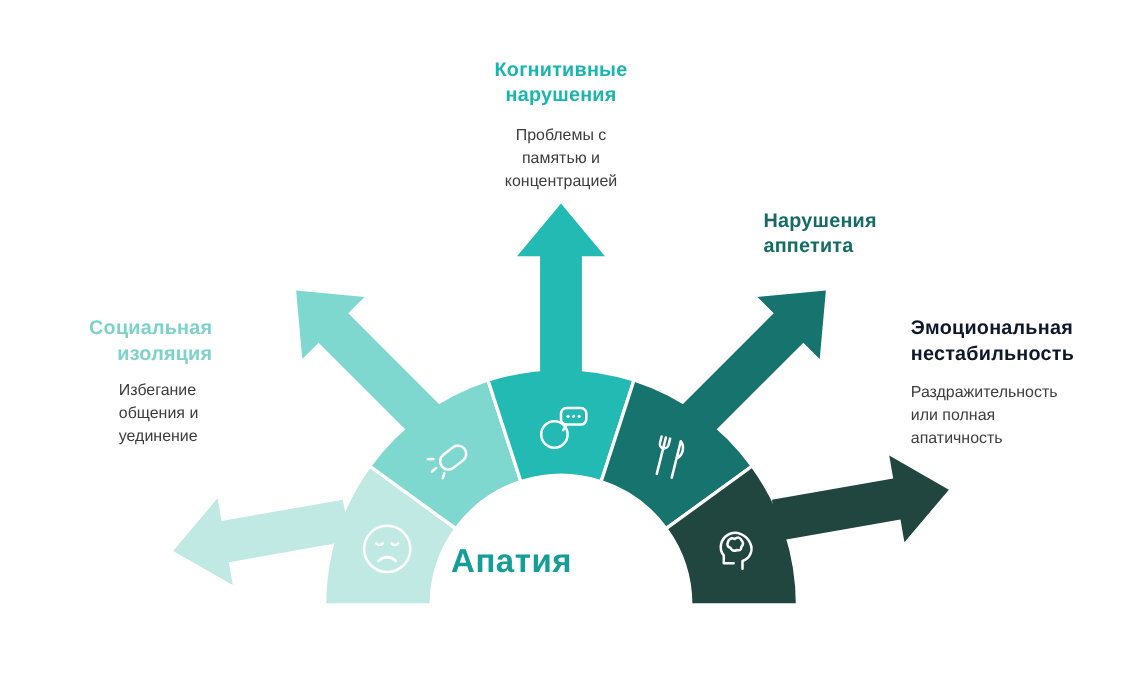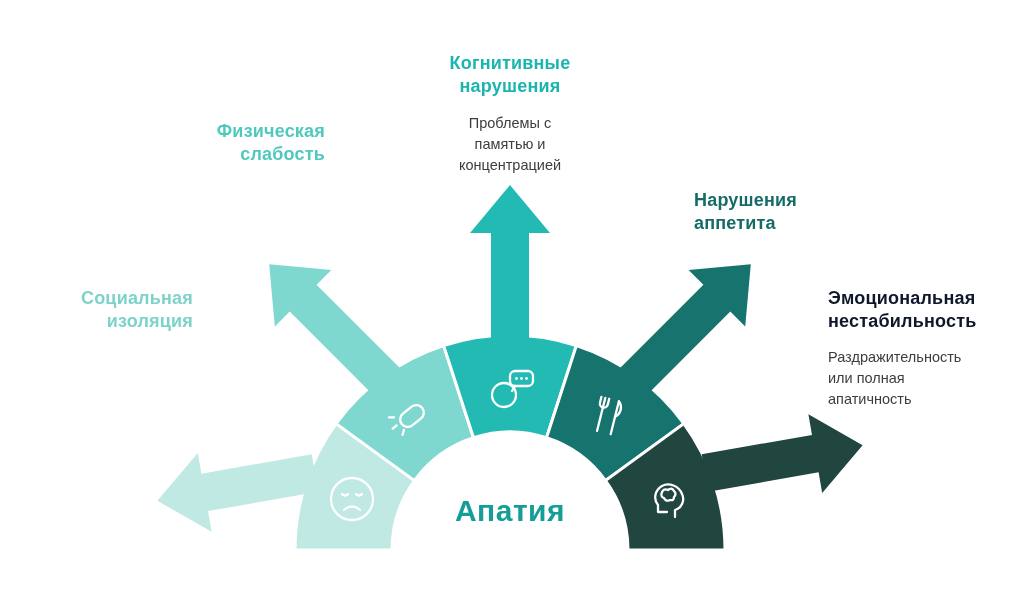--- a/index.html
+++ b/index.html
@@ -11,21 +11,21 @@
     overflow: hidden;
     font-family: "Liberation Sans", "DejaVu Sans", sans-serif;
   }
   .canvas > svg { position: absolute; left: 0; top: 0; }
   .label { position: absolute; }
   .sym-title { font-weight: 700; font-size: 18px; line-height: 1.27; letter-spacing: .2px; }
   .sym-desc  { font-size: 14.5px; line-height: 1.45; color: #3d3d3d; }
   .ta-r { text-align: right; } .ta-l { text-align: left; } .ta-c { text-align: center; }
   .center-title {
     position: absolute; left: 410px; top: 494px; width: 200px;
-    text-align: center; font-weight: 700; font-size: 30px; letter-spacing: .5px;
+    text-align: left; font-weight: 700; font-size: 30px; letter-spacing: .5px;
   }
 </style>
 </head>
 <body>
 
 <div class="canvas">
 
   <svg width="1020" height="616" viewBox="0 0 1020 616">
 
     <g stroke="#ffffff" stroke-width="3">
@@ -71,22 +71,22 @@
         <path d="M 7,-17 C 12,-13 12,-5 7,-1 M 7,-17 V 17"></path>
       </g>
       <g transform="translate(668,499)">
         <path d="M 7,18 V 11 C 14,9 17,1 14,-5 C 11,-13 1,-17 -6,-13 C -13,-9 -15,0 -10,6 L -10,13 L -1,13"></path>
         <path d="M -6,-7 q 2,-4 6,-2 q 4,-3 6,1 q 3,3 0,6 q 0,4 -4,3 q -4,2 -6,-2 q -4,-1 -2,-6"></path>
       </g>
     </g>
   </svg>
 
   <div class="label sym-title ta-r" style="left: 55px; top: 287px; width: 138px; color: rgb(125, 210, 201);">Социальная изоляция</div>
+  <div class="label sym-desc ta-l" style="left:108px; top:345px; width:100px;">Избегание общения и уединение</div>
 
-  <div class="label sym-title ta-r" style="left: 193px; top: 120px; width: 132px; color: rgb(79, 201, 190);">Физическая слабость</div>
 
   <div class="label sym-title ta-c" style="left: 420px; top: 52px; width: 180px; color: rgb(26, 181, 175);">Когнитивные нарушения</div>
   <div class="label sym-desc ta-c" style="left:445px; top:113px; width:130px;">Проблемы с памятью и концентрацией</div>
 
   <div class="label sym-title ta-l" style="left: 694px; top: 145px; width: 130px; color: rgb(21, 107, 102); margin-top: 44px;">Нарушения аппетита</div>
 
   <div class="label sym-title ta-l" style="left: 828px; top: 287px; width: 165px; color: #0f172a;">Эмоциональная нестабильность</div>
   <div class="label sym-desc ta-l" style="left:828px; top:347px; width:155px;">Раздражительность или полная апатичность</div>
 
   <div class="center-title" style="color: rgb(21, 158, 152);">Апатия</div>

